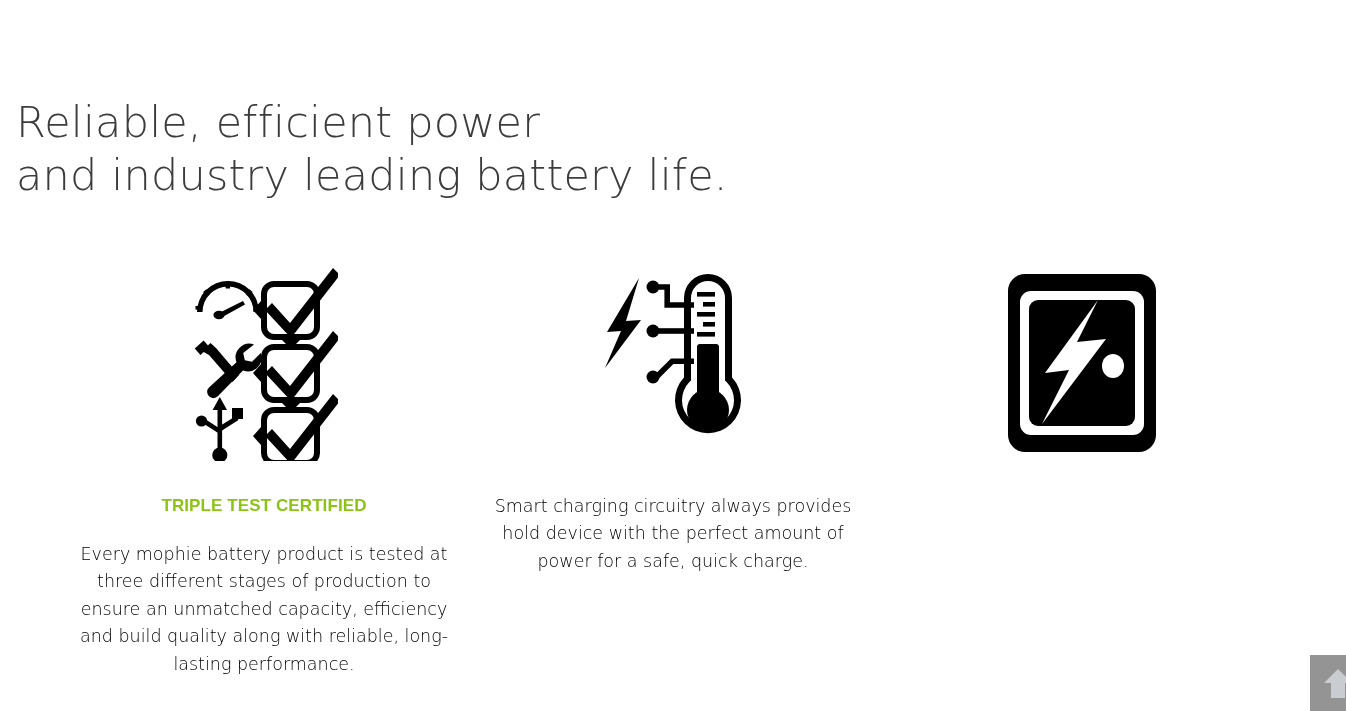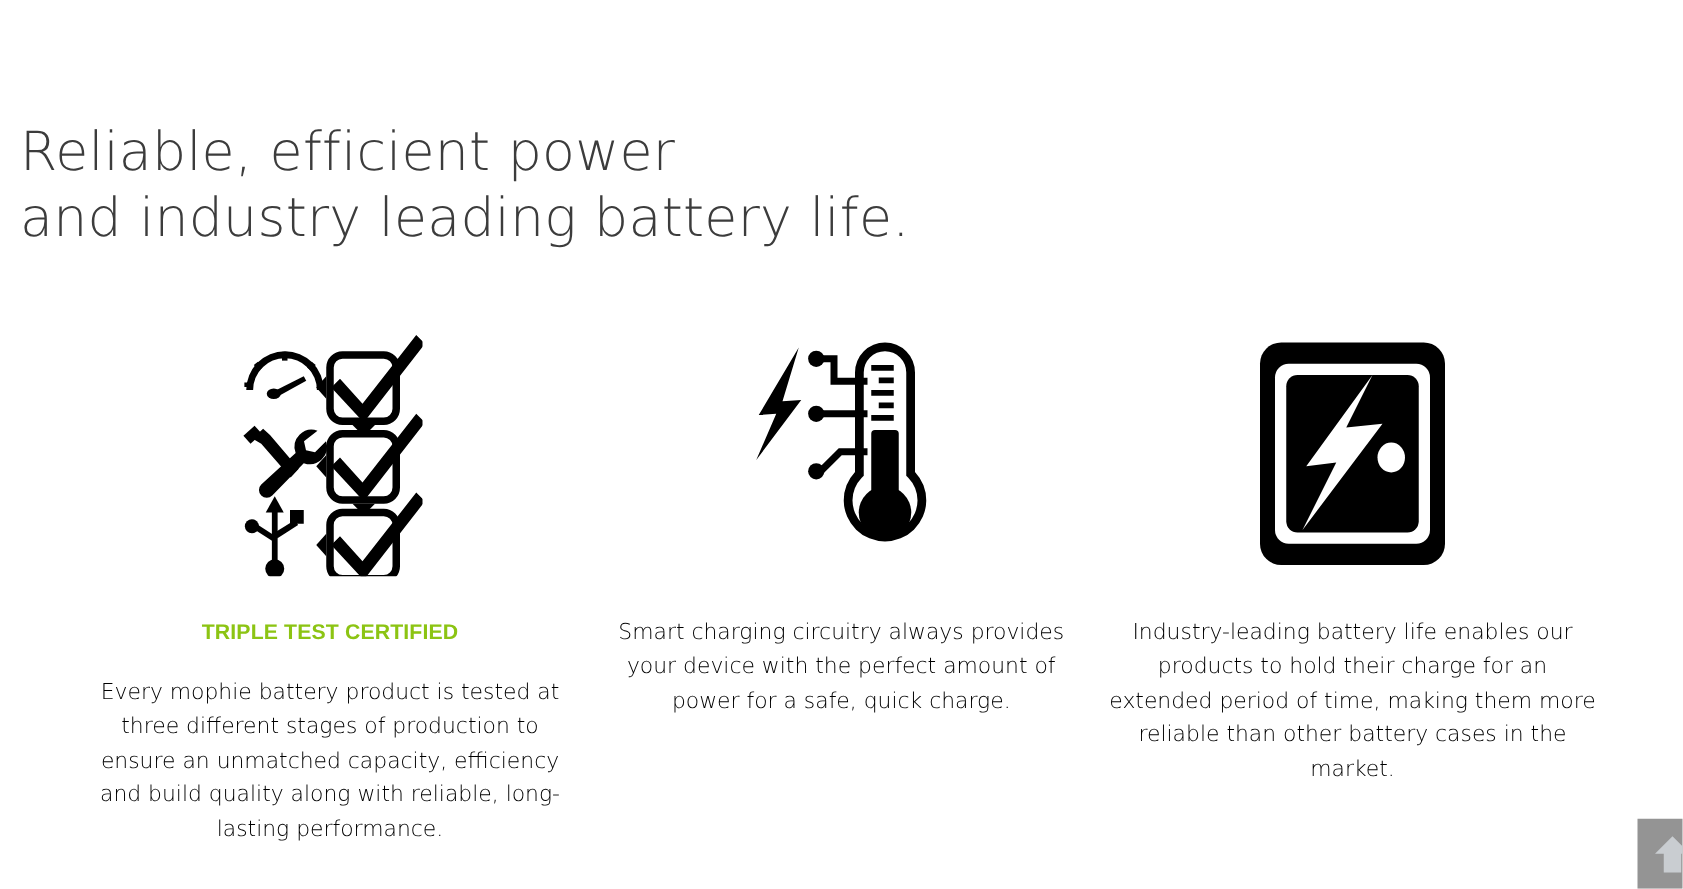--- a/index.html
+++ b/index.html
@@ -198,21 +198,21 @@
             <rect x="102" y="32" width="12" height="4.6"></rect>
             <rect x="96" y="42" width="18" height="4.6"></rect>
             <rect x="102" y="52" width="12" height="4.6"></rect>
             <rect x="96" y="62" width="18" height="4.6"></rect>
           </g>
         </g>
       </svg>
     </div>
 
 
-    <div class="col-body narrow">Smart charging circuitry always provides your device with the perfect amount of power for a safe, quick charge.</div>
+    <div class="col-body narrow">Smart charging circuitry always provides hold device with the perfect amount of power for a safe, quick charge.</div>
   </div>
 
   <div class="column">
 
     <div class="icon-area">
       <svg width="158" height="188" viewBox="0 0 158 188" fill="none">
         <g>
           <path d="M22 5 h114 a17 17 0 0 1 17 17 v144 a17 17 0 0 1 -17 17 h-114 a17 17 0 0 1 -17 -17 v-144 a17 17 0 0 1 17 -17 z" fill="#000000"></path>
           <path d="M28 22 h102 a11 11 0 0 1 11 11 v122 a11 11 0 0 1 -11 11 h-102 a11 11 0 0 1 -11 -11 v-122 a11 11 0 0 1 11 -11 z" fill="#ffffff"></path>
           <path d="M35 31 h88 a9 9 0 0 1 9 9 v108 a9 9 0 0 1 -9 9 h-88 a9 9 0 0 1 -9 -9 v-108 a9 9 0 0 1 9 -9 z" fill="#000000"></path>
@@ -220,21 +220,20 @@
         <g>
           <path d="M95 31 L42 104 L66 101 L39 155 L103 70 L74 73 Z" fill="#ffffff"></path>
         </g>
         <g>
           <ellipse cx="110" cy="97" rx="11" ry="12" fill="#ffffff"></ellipse>
         </g>
       </svg>
     </div>
 
 
-    <div class="col-body">Industry-leading battery life enables our products to hold their charge for an extended period of time, making them more reliable than other battery cases in the market.</div>
   </div>
 
 </div>
 
 <div class="back-to-top" title="Back to top">
   <svg width="30" height="32" viewBox="0 0 30 32">
     <path d="M15 2 L29 16 L22 16 L22 31 L8 31 L8 16 L1 16 Z" fill="#c9cdd1"></path>
   </svg>
 </div>
 

